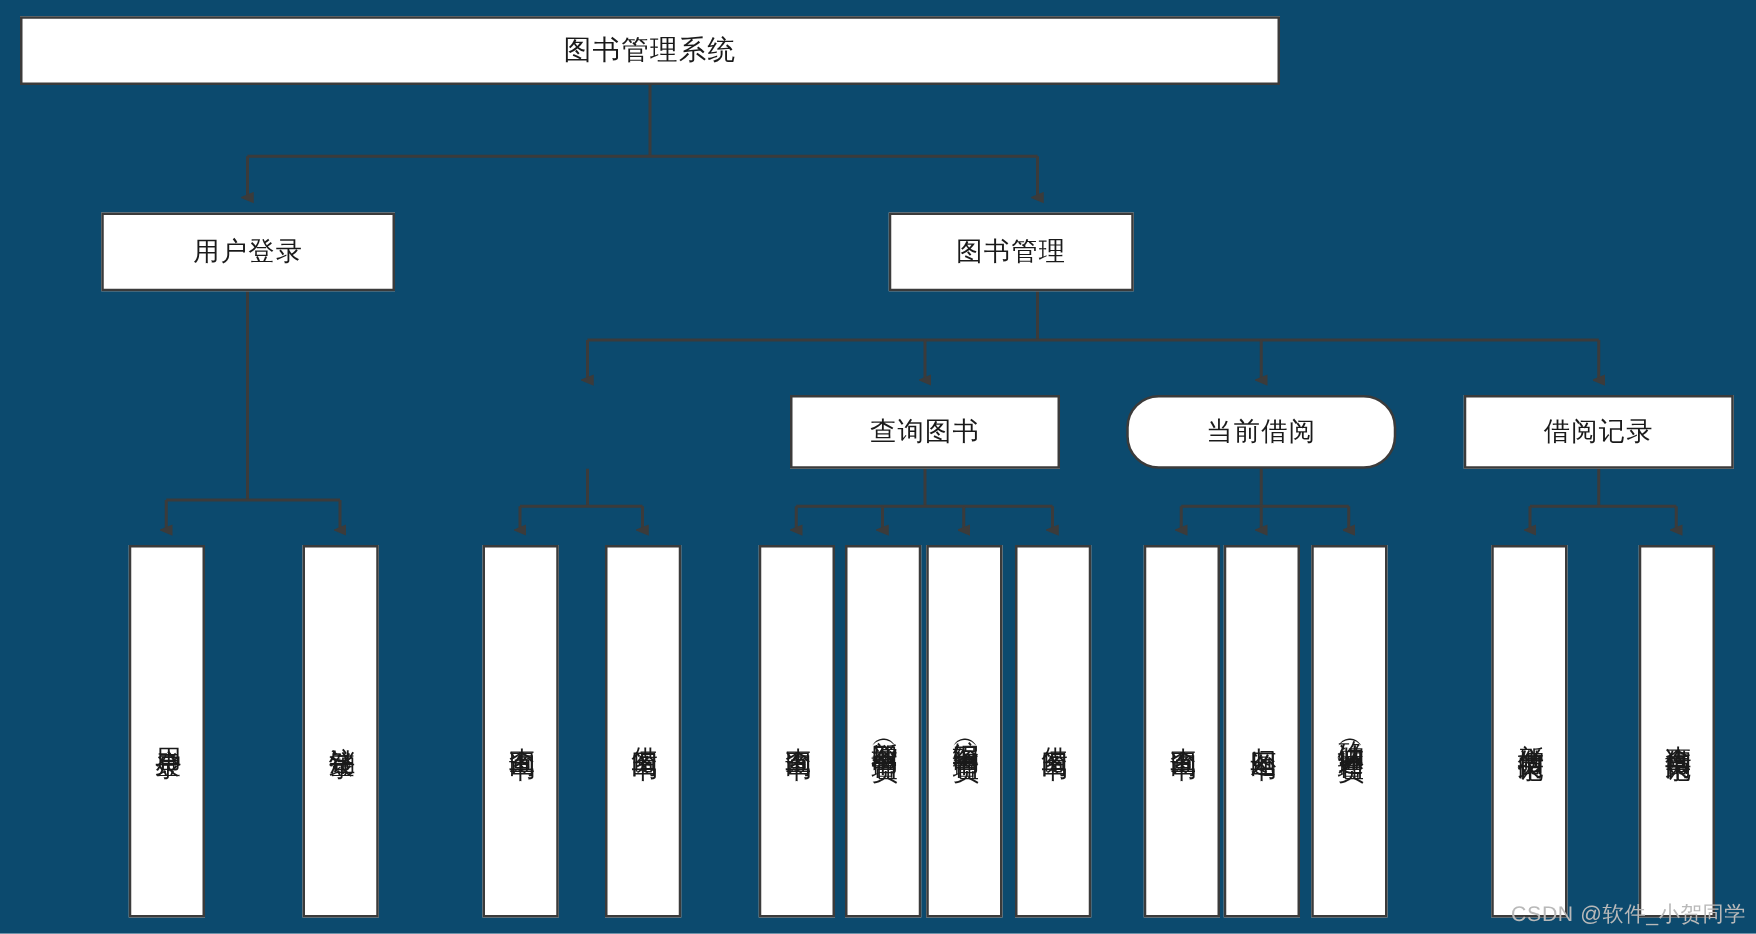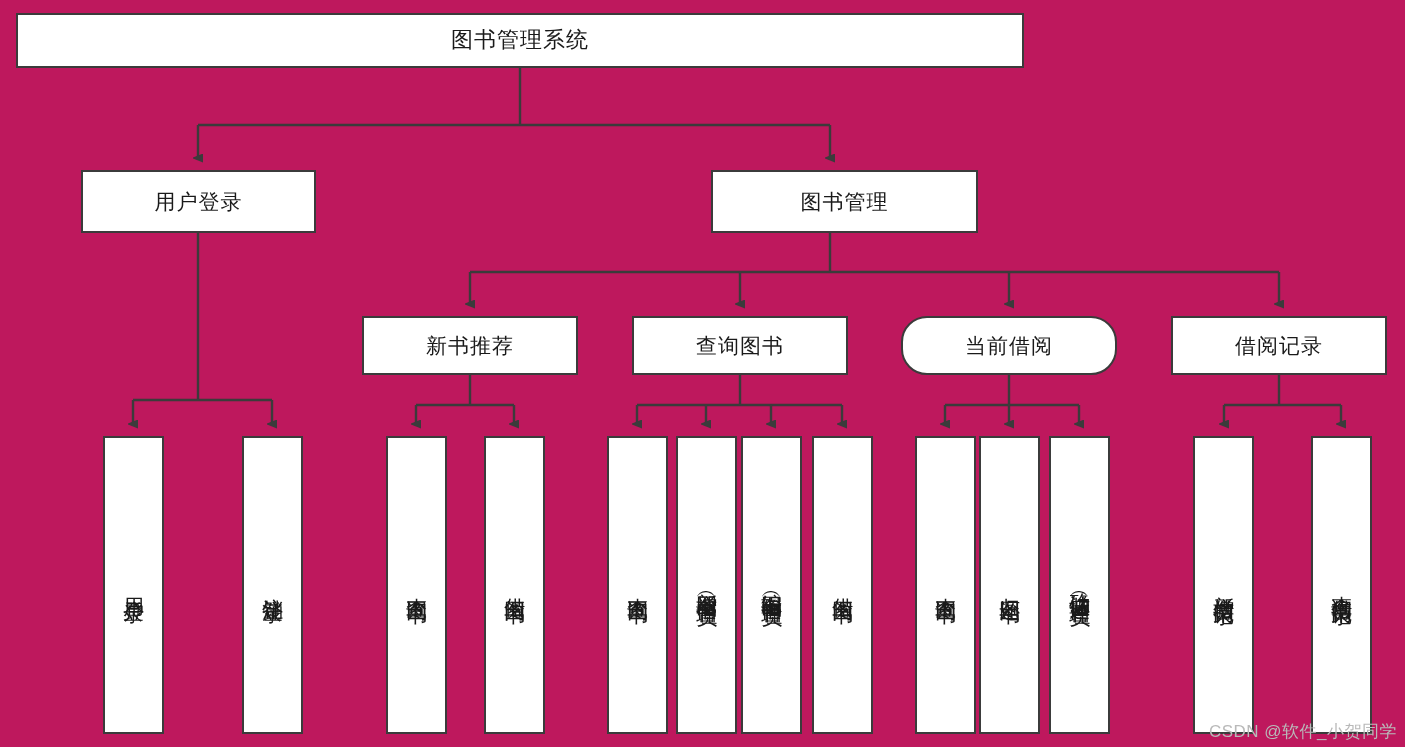--- a/index.html
+++ b/index.html
@@ -8,21 +8,21 @@
     padding: 0;
     background: #ffffff;
   }
   body {
     font-family: "Liberation Sans", "DejaVu Sans", sans-serif;
   }
   #canvas {
     position: relative;
     width: 1405px;
     height: 747px;
-    background: #be185d;
+    background: #0c4a6e;
     overflow: hidden;
   }
   #wires {
     position: absolute;
     left: 0;
     top: 0;
     width: 1405px;
     height: 747px;
     pointer-events: none;
   }
@@ -125,27 +125,24 @@
     </g>
   </svg>
 
   <div class="node h root" style="left:16px; top:13px; width:1008px; height:55px;">
     <span>图书管理系统</span>
   </div>
 
   <div class="node h" style="left:81px; top:170px; width:235px; height:63px;">
     <span>用户登录</span>
   </div>
-  <div class="node h" style="left:711px; top:170px; width:267px; height:63px;">
+  <div class="node h" style="left:711px; top:170px; width:196px; height:63px;">
     <span>图书管理</span>
   </div>
 
-  <div class="node h" style="left:362px; top:316px; width:216px; height:59px;">
-    <span>新书推荐</span>
-  </div>
   <div class="node h" style="left:632px; top:316px; width:216px; height:59px;">
     <span>查询图书</span>
   </div>
   <div class="node h" style="left:901px; top:316px; width:216px; height:59px;border-radius:26px;">
     <span>当前借阅</span>
   </div>
   <div class="node h" style="left:1171px; top:316px; width:216px; height:59px;">
     <span>借阅记录</span>
   </div>
 

